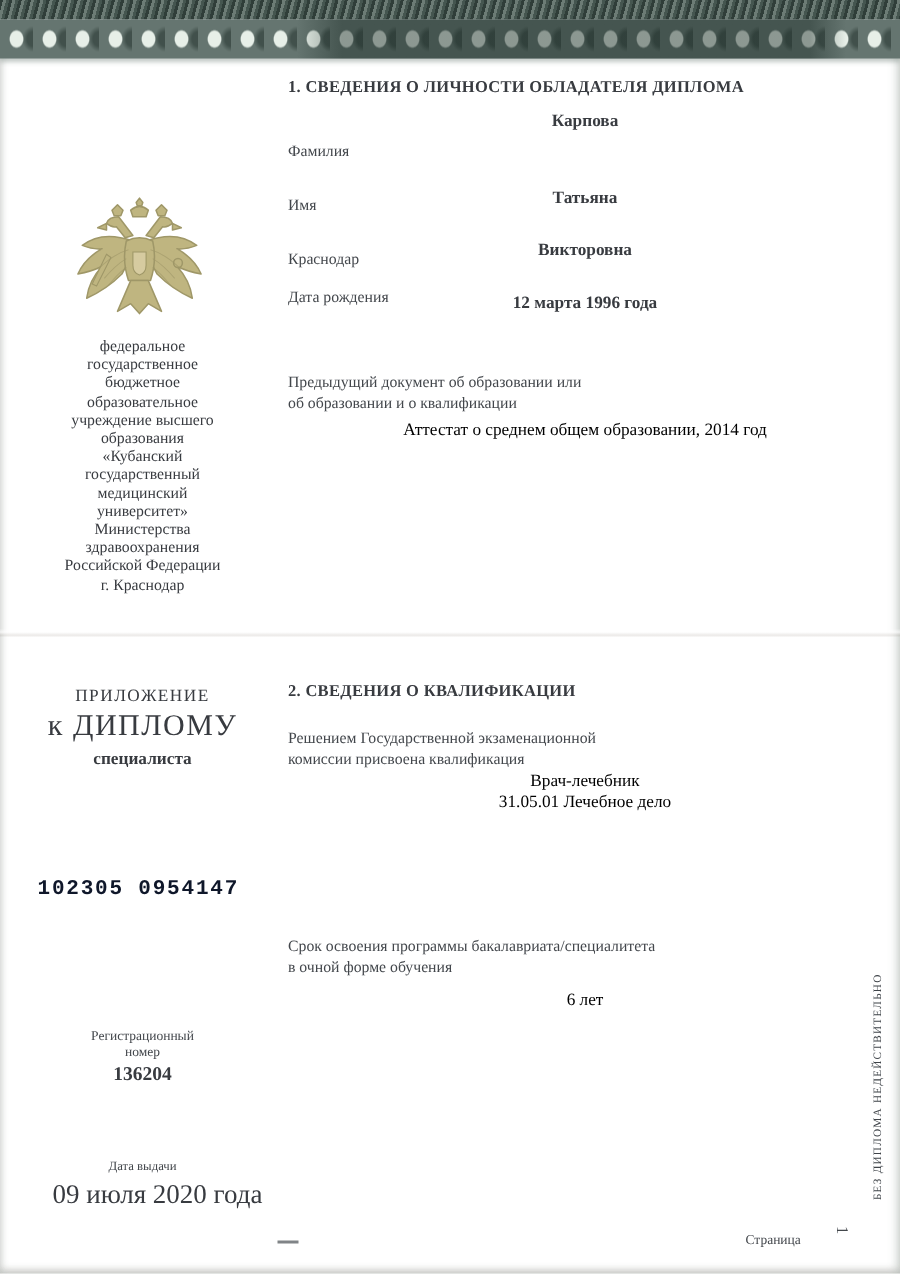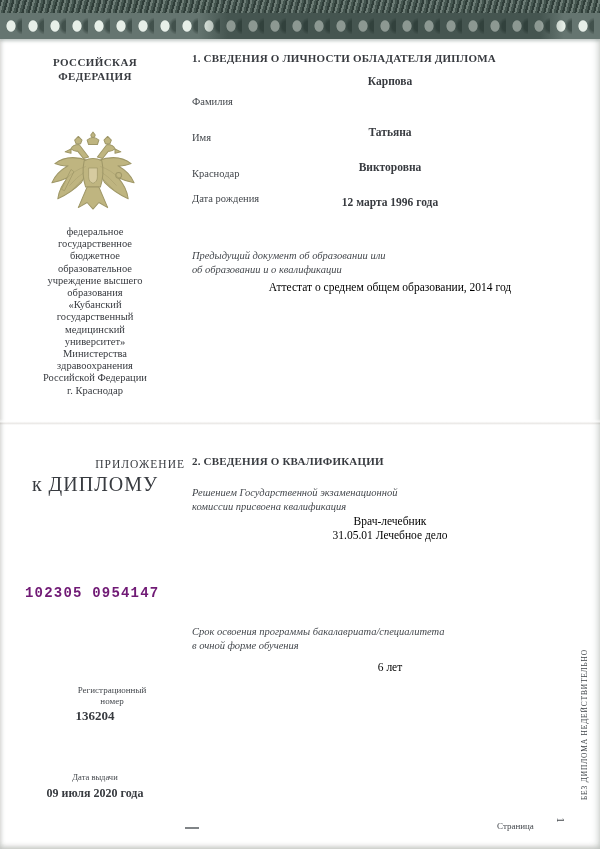--- a/index.html
+++ b/index.html
@@ -53,36 +53,36 @@
   .ctr { text-align:center; }
 
   .ink   { color:#383b40; }
   .ink-soft { color:#43474c; }
 
   
   .country { left:5px; top:55px; width:180px; font-size:11px; font-weight:bold;
              line-height:14px; letter-spacing:0.4px; }
   .eagle   { left:49px; top:131px; opacity:0.85; }
   .institution { left:5px; top:226px; width:180px; font-size:10.5px; line-height:12.2px; }
-  .supp-1 { left:5px; top:458px; width:180px; font-size:11.5px; letter-spacing:1px;text-align:right; }
+  .supp-1 { left:5px; top:458px; width:180px; font-size:11.5px; letter-spacing:1px; }
   .supp-2 { left:5px; top:473px; width:180px; font-size:20px; letter-spacing:1px; }
   .supp-3 { left:5px; top:500px; width:180px; font-size:11.5px; font-weight:600; }
   .serial { left:25px; top:585px; font-family:"Liberation Mono", monospace;
-            font-size:14px; font-weight:bold; letter-spacing:1.2px; color:#701a75; }
-  .reg-label { left:22px; top:685px; width:180px; font-size:9px; line-height:11px; }
+            font-size:14px; font-weight:bold; letter-spacing:1.2px; color:#0f172a; }
+  .reg-label { left:5px; top:685px; width:180px; font-size:9px; line-height:11px; }
   .reg-num   { left:5px; top:708px; width:180px; font-size:13px; font-weight:600; }
   .date-label { left:5px; top:772px; width:180px; font-size:8.5px; }
-  .date-value { left:5px; top:786px; width:180px; font-size:12px; font-weight:700; }
+  .date-value { left:15px; top:786px; width:180px; font-size:18px; font-weight:400; }
 
   
   .s-title { left:192px; top:52px; width:380px; font-size:11px; font-weight:600; letter-spacing:0.2px; }
   .s2-title { left:192px; top:455px; width:380px; font-size:11px; font-weight:600; letter-spacing:0.2px; }
   .f-label { left:192px; width:150px; font-size:10.5px; }
   .f-value { left:240px; width:300px; font-size:11.5px; font-weight:600; text-align:center; }
-  .lbl-block { left:192px; width:330px; font-size:10.5px; line-height:14px;font-style:italic; }
+  .lbl-block { left:192px; width:330px; font-size:10.5px; line-height:14px; }
   .val-block { left:240px; width:300px; font-size:11.5px; font-weight:400;
                line-height:14.5px; text-align:center; }
 
   .dash-mark { left:185px; top:827px; width:14px; height:2px;
                background:#565b5f; opacity:0.75; }
   .page-label { left:497px; top:821px; font-size:9px; }
   .page-num { left:558px; top:814px; font-size:11px; transform:rotate(90deg); }
   .vertical-note {
     position:absolute; right:11px; bottom:49px;
     writing-mode:vertical-rl; transform:rotate(180deg);
@@ -91,22 +91,20 @@
 </style>
 </head>
 <body>
 
 <div class="page">
 
   <div class="border-lace"></div>
   <div class="border-band"></div>
   <div class="crease"></div>
 
-  <div class="abs country ctr pre ink">РОССИЙСКАЯ
-ФЕДЕРАЦИЯ</div>
 
   <svg class="abs eagle" width="88" height="96" viewBox="0 0 120 130" aria-hidden="true">
     <g fill="#b5a96b" stroke="#8f864e" stroke-width="1.4" stroke-linejoin="round">
       <path d="M60 1 l3 4 -1 3 h-4 l-1 -3 z"></path>
       <path d="M52 12 q8 -7 16 0 l-2 6 h-12 z"></path>
       <path d="M35 12 l5 -5 5 5 -2 5 h-6 z"></path>
       <path d="M75 12 l5 -5 5 5 -2 5 h-6 z"></path>
       <path d="M41 18 q-9 0 -11 6 q5 4 9 3 l8 10 7 -2 z"></path>
       <path d="M79 18 q9 0 11 6 q-5 4 -9 3 l-8 10 -7 -2 z"></path>
       <path d="M30 24 l-8 4 8 2 z"></path>
@@ -135,20 +133,21 @@
 государственный
 медицинский
 университет»
 Министерства
 здравоохранения
 Российской Федерации
 г. Краснодар</div>
 
   <div class="abs supp-1 ctr ink">ПРИЛОЖЕНИЕ</div>
   <div class="abs supp-2 ctr ink">к ДИПЛОМУ</div>
+  <div class="abs supp-3 ctr ink">специалиста</div>
 
   <div class="abs serial">102305 0954147</div>
 
   <div class="abs reg-label ctr pre ink-soft">Регистрационный
 номер</div>
   <div class="abs reg-num ctr ink">136204</div>
 
   <div class="abs date-label ctr ink-soft">Дата выдачи</div>
   <div class="abs date-value ctr ink">09 июля 2020 года</div>
 

